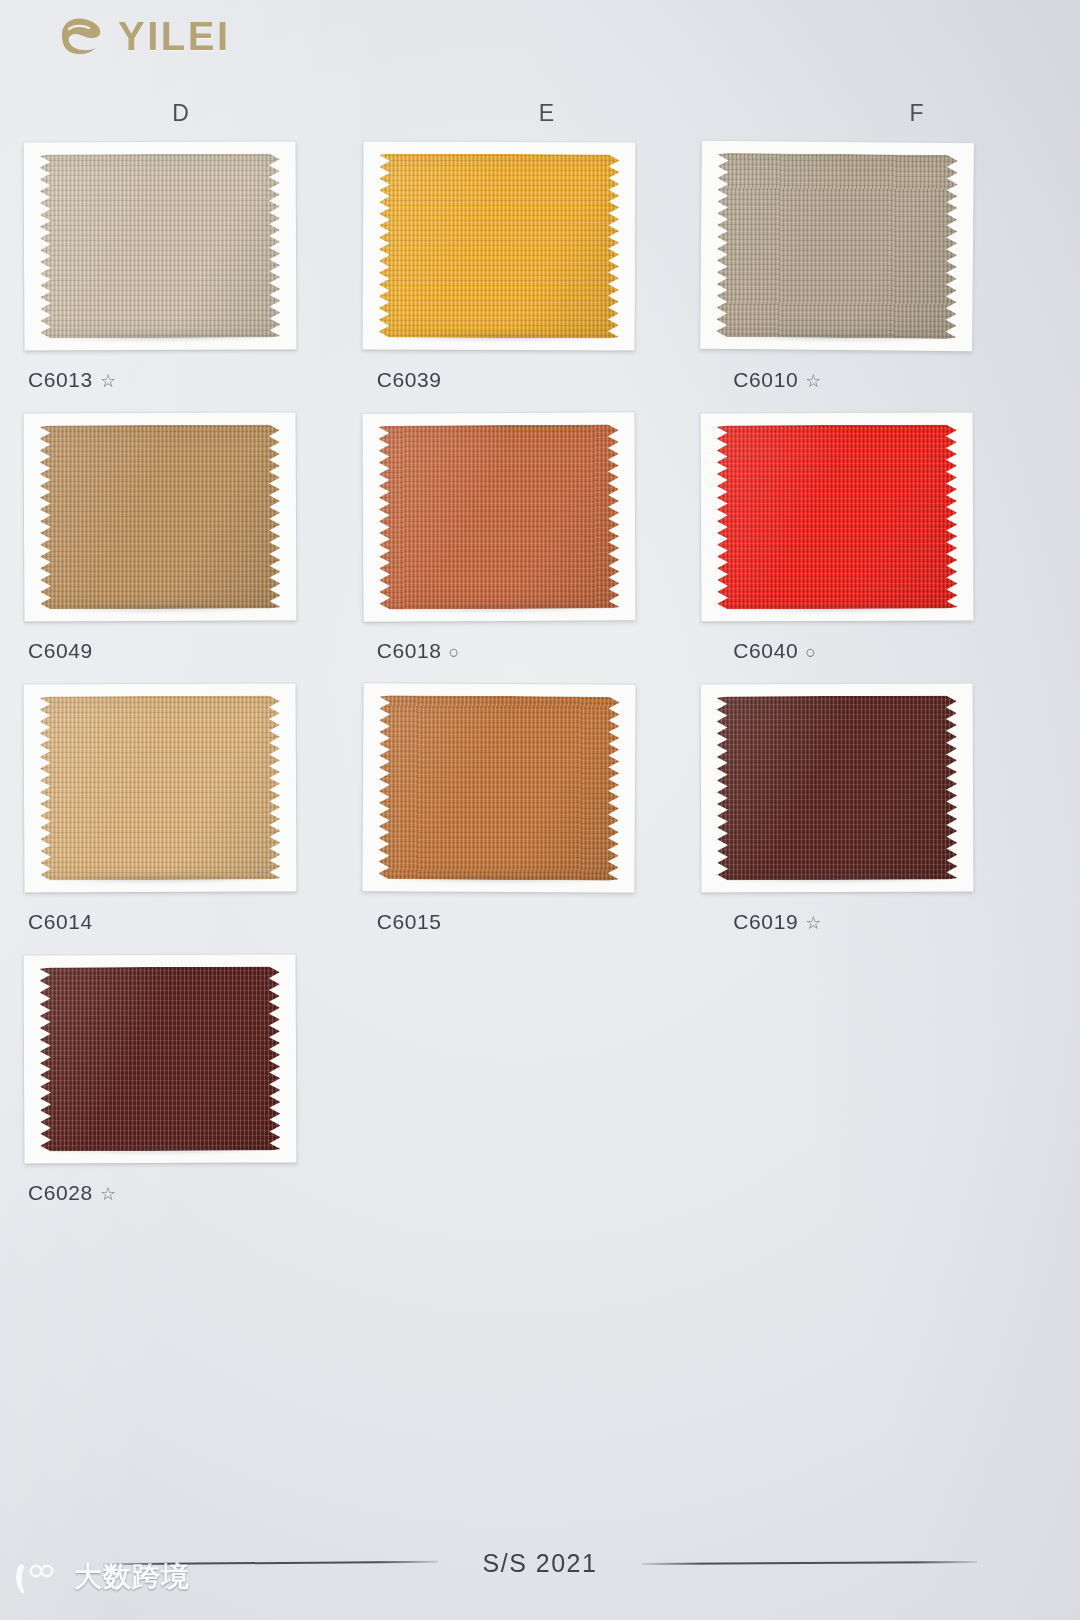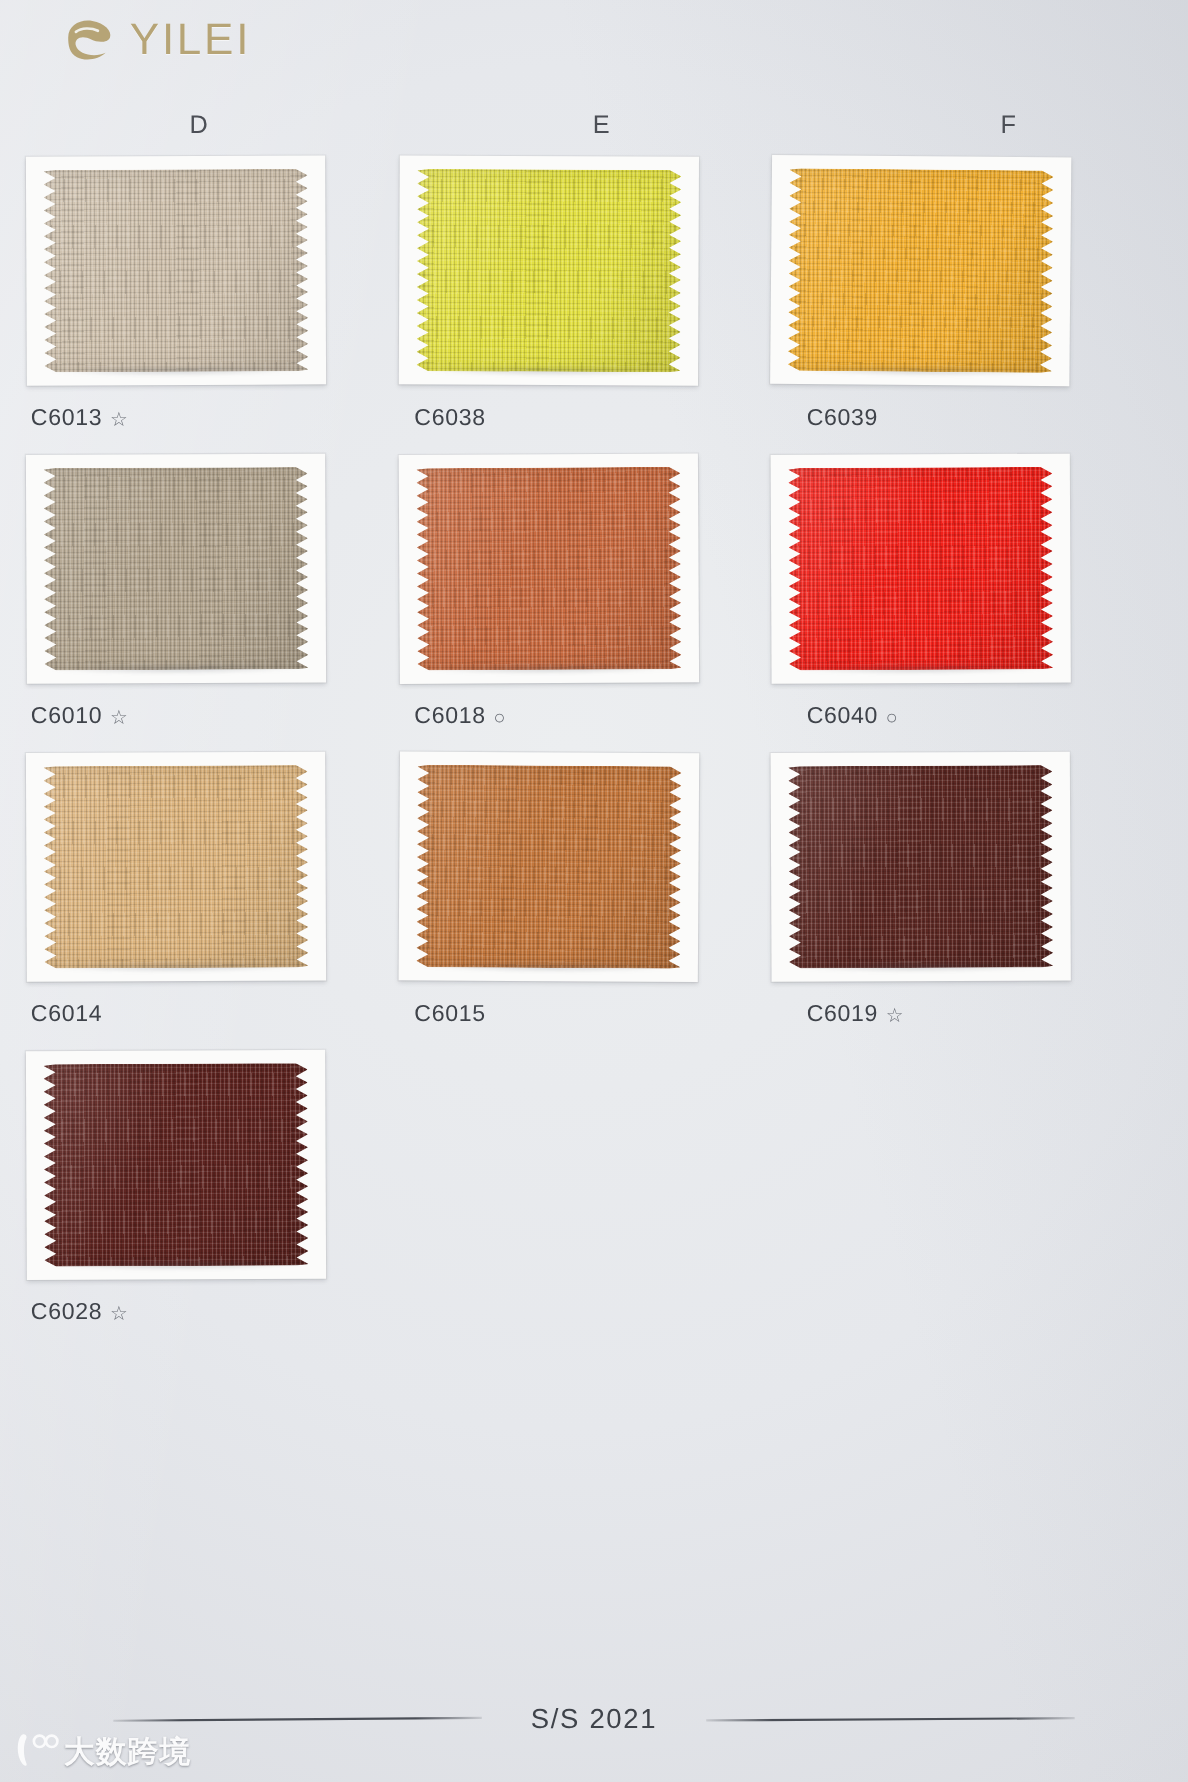--- a/index.html
+++ b/index.html
@@ -45,21 +45,21 @@
     z-index: 5;
   }
   #brand .mark {
     width: 50px;
     height: 44px;
     display: block;
   }
   #brand .wordmark {
     font-family: "Liberation Sans", sans-serif;
     font-size: 40px;
-    font-weight: normal;
+    font-weight: bold;
     letter-spacing: 2.5px;
     color: #b6a476;
     line-height: 1;
     text-shadow: 0 1px 0 rgba(255,255,255,0.55);
   }
 
   
   #col-headers {
     position: absolute;
     top: 100px;
@@ -227,24 +227,24 @@
     white-space: nowrap;
     position: absolute;
     left: 50%;
     transform: translateX(-50%);
   }
 
   
   #watermark {
     position: absolute;
     left: 12px;
-    bottom: 8px;
+    bottom: 24px;
     display: flex;
-    align-items: flex-start;
-    gap: 4px;
+    align-items: flex-end;
+    gap: 20px;
     opacity: 0.85;
     z-index: 6;
   }
   #watermark .wm-mark { width: 42px; height: 34px; display:block; }
   #watermark .wm-text {
     font-family: "DejaVu Sans", sans-serif;
     font-size: 28px;
     font-weight: bold;
     color: #ffffff;
     letter-spacing: 1px;
@@ -280,30 +280,20 @@
       <div class="mount">
         <div class="fabric" style="background-color: rgb(206, 192, 172);"></div>
         <div class="fabric-shadow"></div>
       </div>
       <div class="label">
         <span>C6013</span>
         <span class="sym">☆</span>
       </div>
     </div>
 
-    <div class="cell">
-      <div class="mount">
-        <div class="fabric" style="background-color: rgb(226, 224, 67);"></div>
-        <div class="fabric-shadow"></div>
-      </div>
-      <div class="label">
-        <span>C6038</span>
-        <span class="sym"></span>
-      </div>
-    </div>
 
     <div class="cell">
       <div class="mount">
         <div class="fabric" style="background-color: rgb(242, 176, 50);"></div>
         <div class="fabric-shadow"></div>
       </div>
       <div class="label">
         <span>C6039</span>
         <span class="sym"></span>
       </div>
@@ -315,20 +305,30 @@
         <div class="fabric-shadow"></div>
       </div>
       <div class="label">
         <span>C6010</span>
         <span class="sym">☆</span>
       </div>
     </div>
 
 
 
+    <div class="cell">
+      <div class="mount">
+        <div class="fabric" style="background-color: rgb(189, 147, 97);"></div>
+        <div class="fabric-shadow"></div>
+      </div>
+      <div class="label">
+        <span>C6049</span>
+        <span class="sym"></span>
+      </div>
+    </div>
 
     <div class="cell">
       <div class="mount">
         <div class="fabric" style="background-color: rgb(200, 106, 64);"></div>
         <div class="fabric-shadow"></div>
       </div>
       <div class="label">
         <span>C6018</span>
         <span class="sym">○</span>
       </div>

